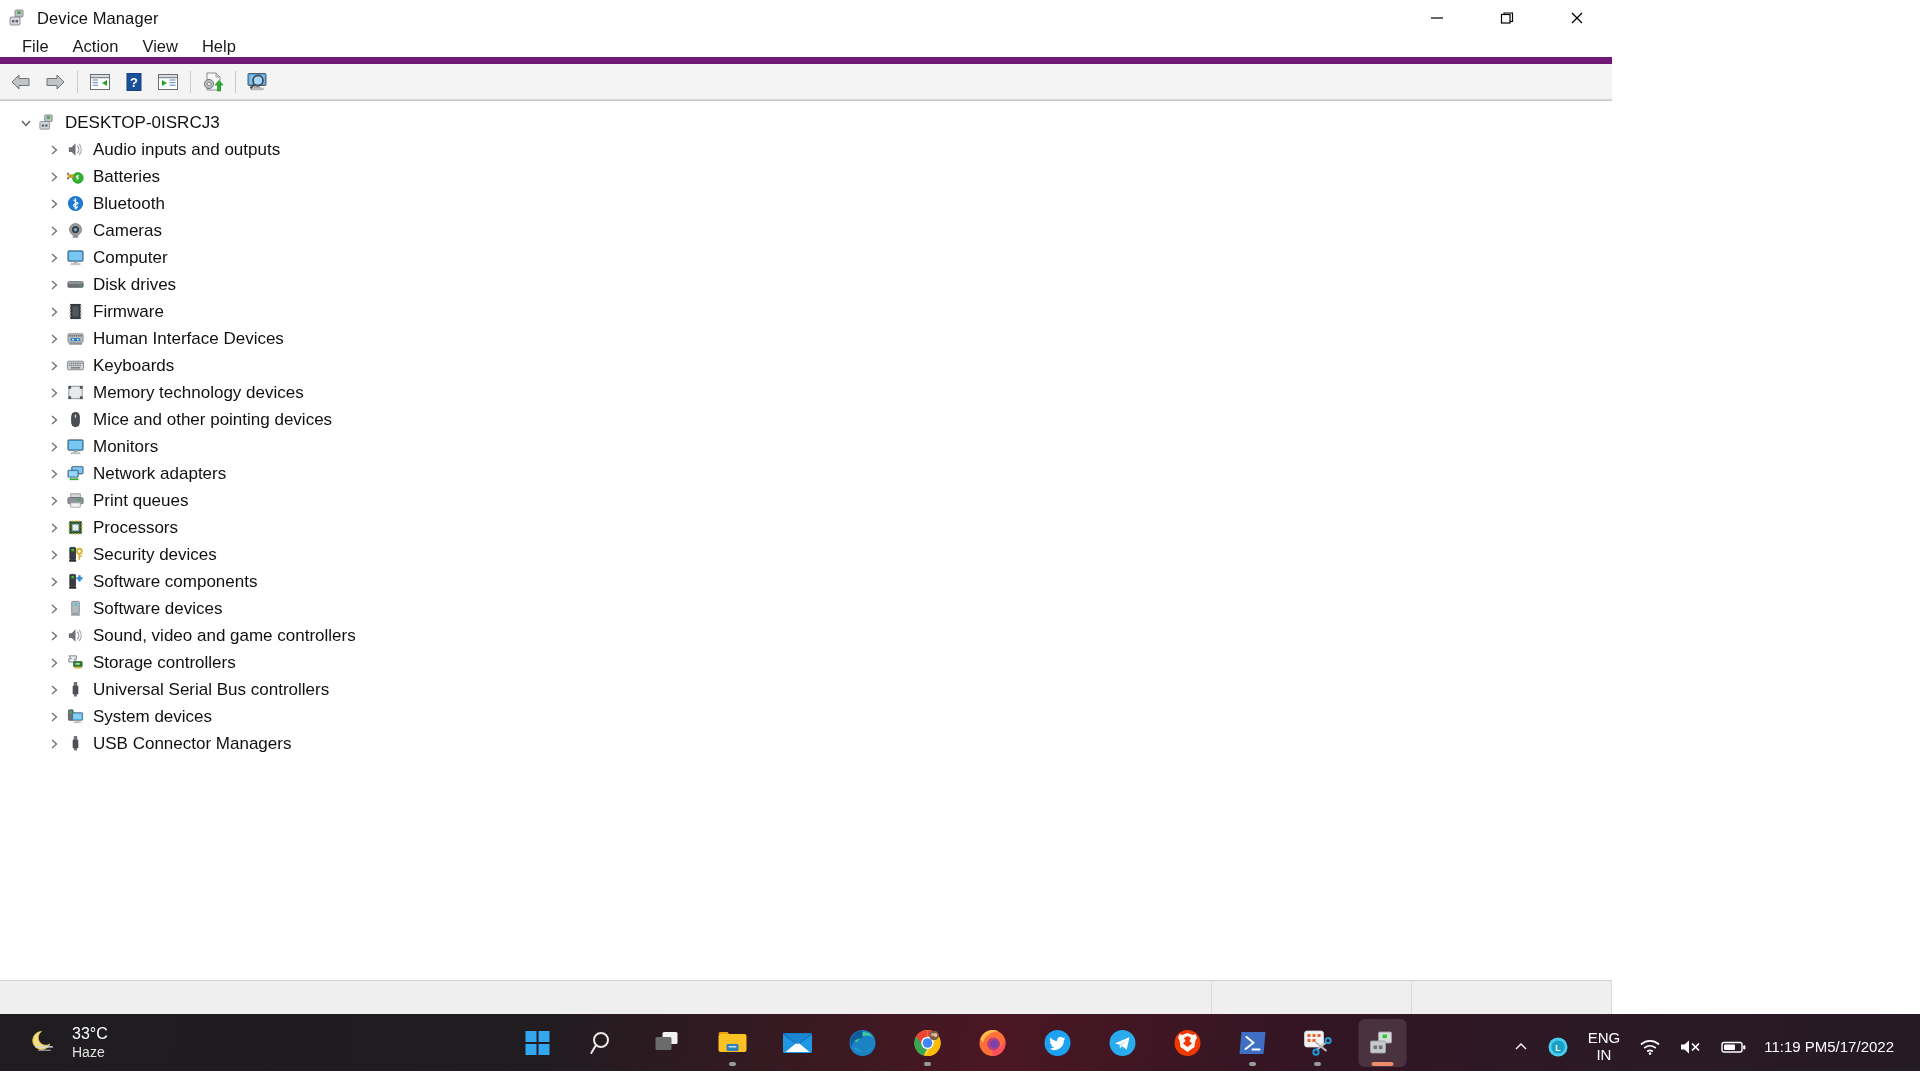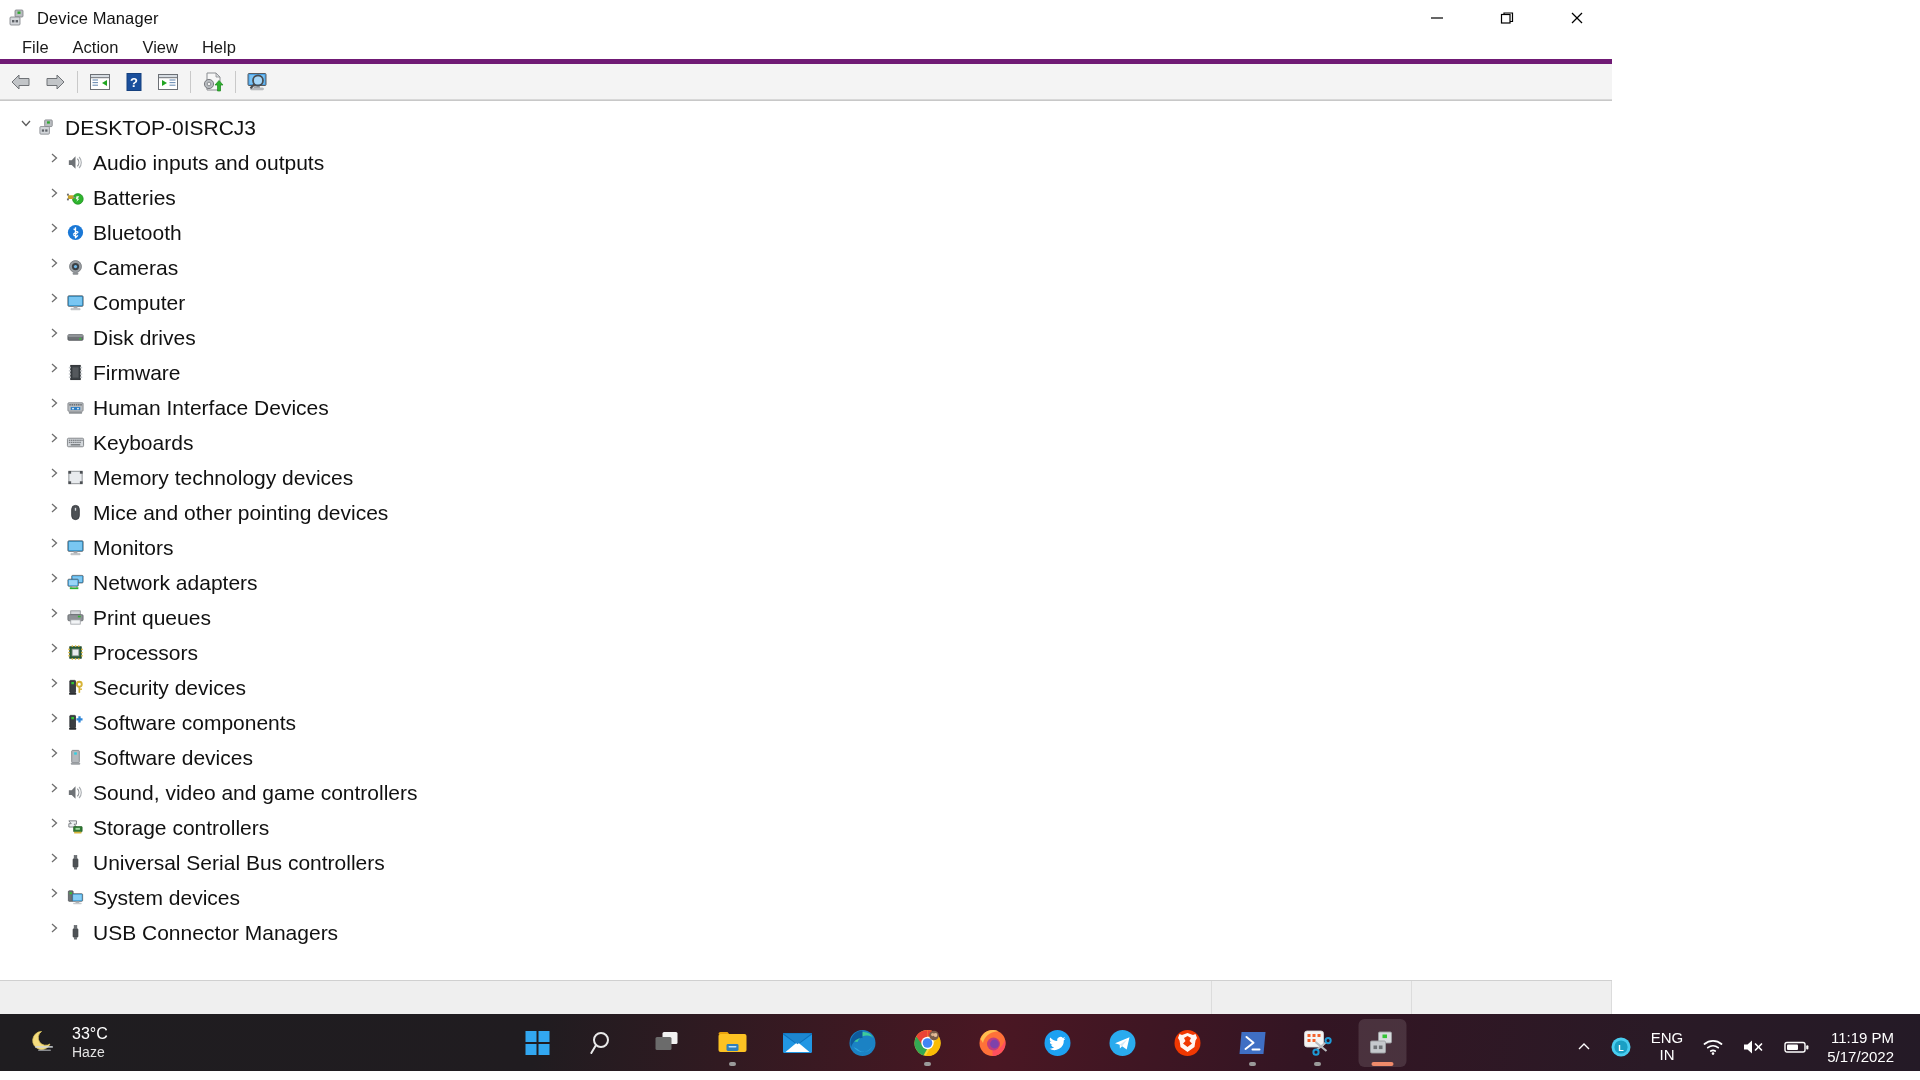--- a/index.html
+++ b/index.html
@@ -39,21 +39,21 @@
     color: #000; background: transparent; border: 0;
   }
   .win-btn svg { display: block; }
 
   
   #menubar {
     height: 28px; min-height: 28px;
     background: #ffffff;
     display: flex; align-items: center;
     padding-left: 10px;
-    border-bottom: 5px solid #701a75;
+    border-bottom: 7px solid #701a75;
   }
   .menu-item {
     font-size: 16.5px; color: #1a1a1a;
     padding: 2px 12px; white-space: nowrap;
   }
 
   
   #toolbar {
     height: 36px; min-height: 36px;
     background: #f4f4f4;
@@ -75,24 +75,23 @@
     flex: 1;
     background: #ffffff;
     border-top: 1px solid #c8c8c8;
     padding-top: 8px;
     overflow: hidden;
     position: relative;
   }
   #tree { padding-left: 10px; }
   .tree-row {
     height: 27px;
-    display: flex; align-items: flex-start;
-    font-size: 21px; color: #111111;
+    display: flex; align-items: center;
+    font-size: 17px; color: #111111;
     white-space: nowrap;
-    margin-top: 8px;
   }
   .tree-row.root { padding-left: 6px; }
   .tree-row.child { padding-left: 34px; }
   .chev {
     width: 20px; min-width: 20px;
     display: flex; align-items: center; justify-content: center;
     color: #6d6d6d;
   }
   .node-icon {
     width: 22px; min-width: 22px; height: 20px;
@@ -162,21 +161,21 @@
   }
   .tray-item {
     display: flex; align-items: center; justify-content: center;
     height: 46px; padding: 0 9px;
   }
   #tray-lang {
     display: flex; flex-direction: column; align-items: center;
     font-size: 15px; line-height: 1.12; color: #ffffff; padding: 0 10px;
   }
   #tray-clock {
-    display: flex; flex-direction: column; align-items: flex-end;
+    display: flex; align-items: flex-end;
     font-size: 15px; line-height: 1.3; color: #ffffff;
     padding: 0 12px 0 8px;
   }
 </style>
 </head>
 <body>
 
 <div id="window">
 
   <div id="titlebar">

